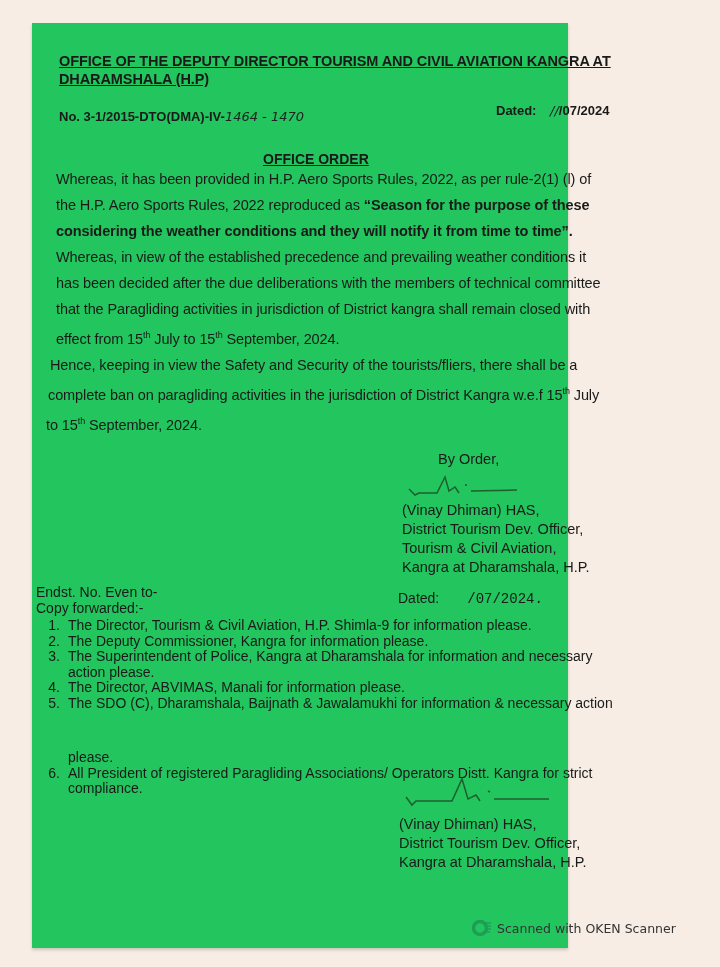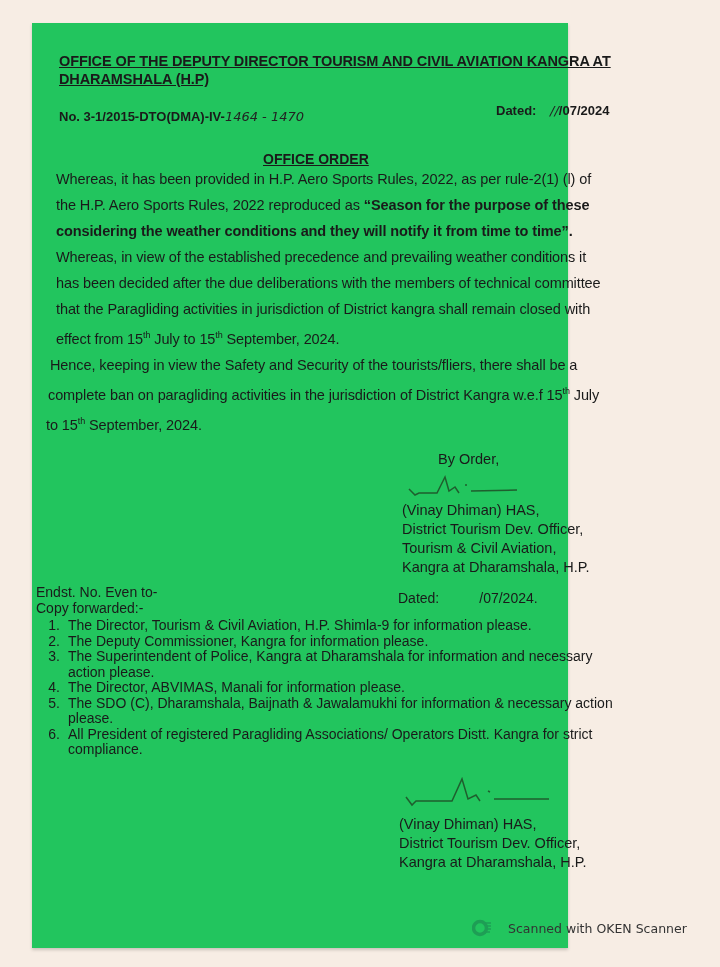--- a/index.html
+++ b/index.html
@@ -11,21 +11,21 @@
   .hdr{font-weight:bold;font-size:14.5px;text-decoration:underline;letter-spacing:-0.1px;}
   .refno{font-weight:bold;font-size:13px;}
   .hand{font-family:"DejaVu Sans",sans-serif;font-weight:normal;font-size:13px;color:#222;font-style:italic;}
   .title{font-weight:bold;font-size:14px;text-decoration:underline;}
   .para{font-size:14.5px;line-height:26px;letter-spacing:-0.1px;}
   .para b{font-weight:bold;}
   sup{font-size:9px;}
   .sig{font-size:14.5px;line-height:19px;}
   .list{font-size:14px;line-height:15.5px;}
   .num{display:inline-block;width:20px;text-align:right;margin-right:8px;}
-  .scanner{font-family:"DejaVu Sans",sans-serif;font-size:12.5px;color:#333;display:flex;align-items:center;gap:16px;}
+  .scanner{font-family:"DejaVu Sans",sans-serif;font-size:12.5px;color:#333;display:flex;align-items:center;gap:5px;}
 </style>
 </head>
 <body>
 
 <div class="page">
 
   <div class="abs hdr" style="left:27px;top:30px;">OFFICE OF THE DEPUTY DIRECTOR TOURISM AND CIVIL AVIATION KANGRA AT</div>
   <div class="abs hdr" style="left:27px;top:48px;">DHARAMSHALA (H.P)</div>
 
   <div class="abs refno" style="left:27px;top:86px;">
@@ -57,30 +57,30 @@
   </svg>
   <div class="abs sig" style="left:370px;top:478px;">
     <div>(Vinay Dhiman) HAS,</div>
     <div>District Tourism Dev. Officer,</div>
     <div>Tourism &amp; Civil Aviation,</div>
     <div>Kangra at Dharamshala, H.P.</div>
   </div>
 
   <div class="abs list" style="left:4px;top:562px;">Endst. No. Even to-</div>
   <div class="abs list" style="left:366px;top:568px;">
-    <span>Dated:</span><span style="margin-left:40px;">/07/2024.</span>
+    <span>Dated:</span><span style="margin-left:28px;font-family:Liberation Mono, monospace;">/07/2024.</span>
   </div>
   <div class="abs list" style="left:4px;top:578px;">Copy forwarded:-</div>
 
   <div class="abs list" style="left:8px;top:595px;width:600px;">
     <div><span class="num">1.</span><span>The Director, Tourism &amp; Civil Aviation, H.P. Shimla-9 for information please.</span></div>
     <div><span class="num">2.</span><span>The Deputy Commissioner, Kangra for information please.</span></div>
     <div><span class="num">3.</span><span>The Superintendent of Police, Kangra at Dharamshala for information and necessary</span><div style="margin-left:28px;">action please.</div></div>
     <div><span class="num">4.</span><span>The Director, ABVIMAS, Manali for information please.</span></div>
-    <div><span class="num">5.</span><span>The SDO (C), Dharamshala, Baijnath &amp; Jawalamukhi for information &amp; necessary action</span><div style="margin-left:28px;">please.</div></div>
+    <div><span class="num">5.</span><span>The SDO (C), Dharamshala, Baijnath &amp; Jawalamukhi for information &amp; necessary action</span><div style="margin-left:28px;margin-top:39px;">please.</div></div>
     <div><span class="num">6.</span><span>All President of registered Paragliding Associations/ Operators Distt. Kangra for strict</span><div style="margin-left:28px;">compliance.</div></div>
   </div>
 
   <svg class="abs" style="left:372px;top:752px;" width="150" height="34" viewBox="0 0 150 34">
     <path d="M2 22 L8 30 L12 26 L48 26 L58 4 L64 24 L72 20 L76 26 M84 16 L86 17 M90 24 L145 24" fill="none" stroke="#1f5e2e" stroke-width="1.5"></path>
   </svg>
   <div class="abs sig" style="left:367px;top:792px;">
     <div>(Vinay Dhiman) HAS,</div>
     <div>District Tourism Dev. Officer,</div>
     <div>Kangra at Dharamshala, H.P.</div>

